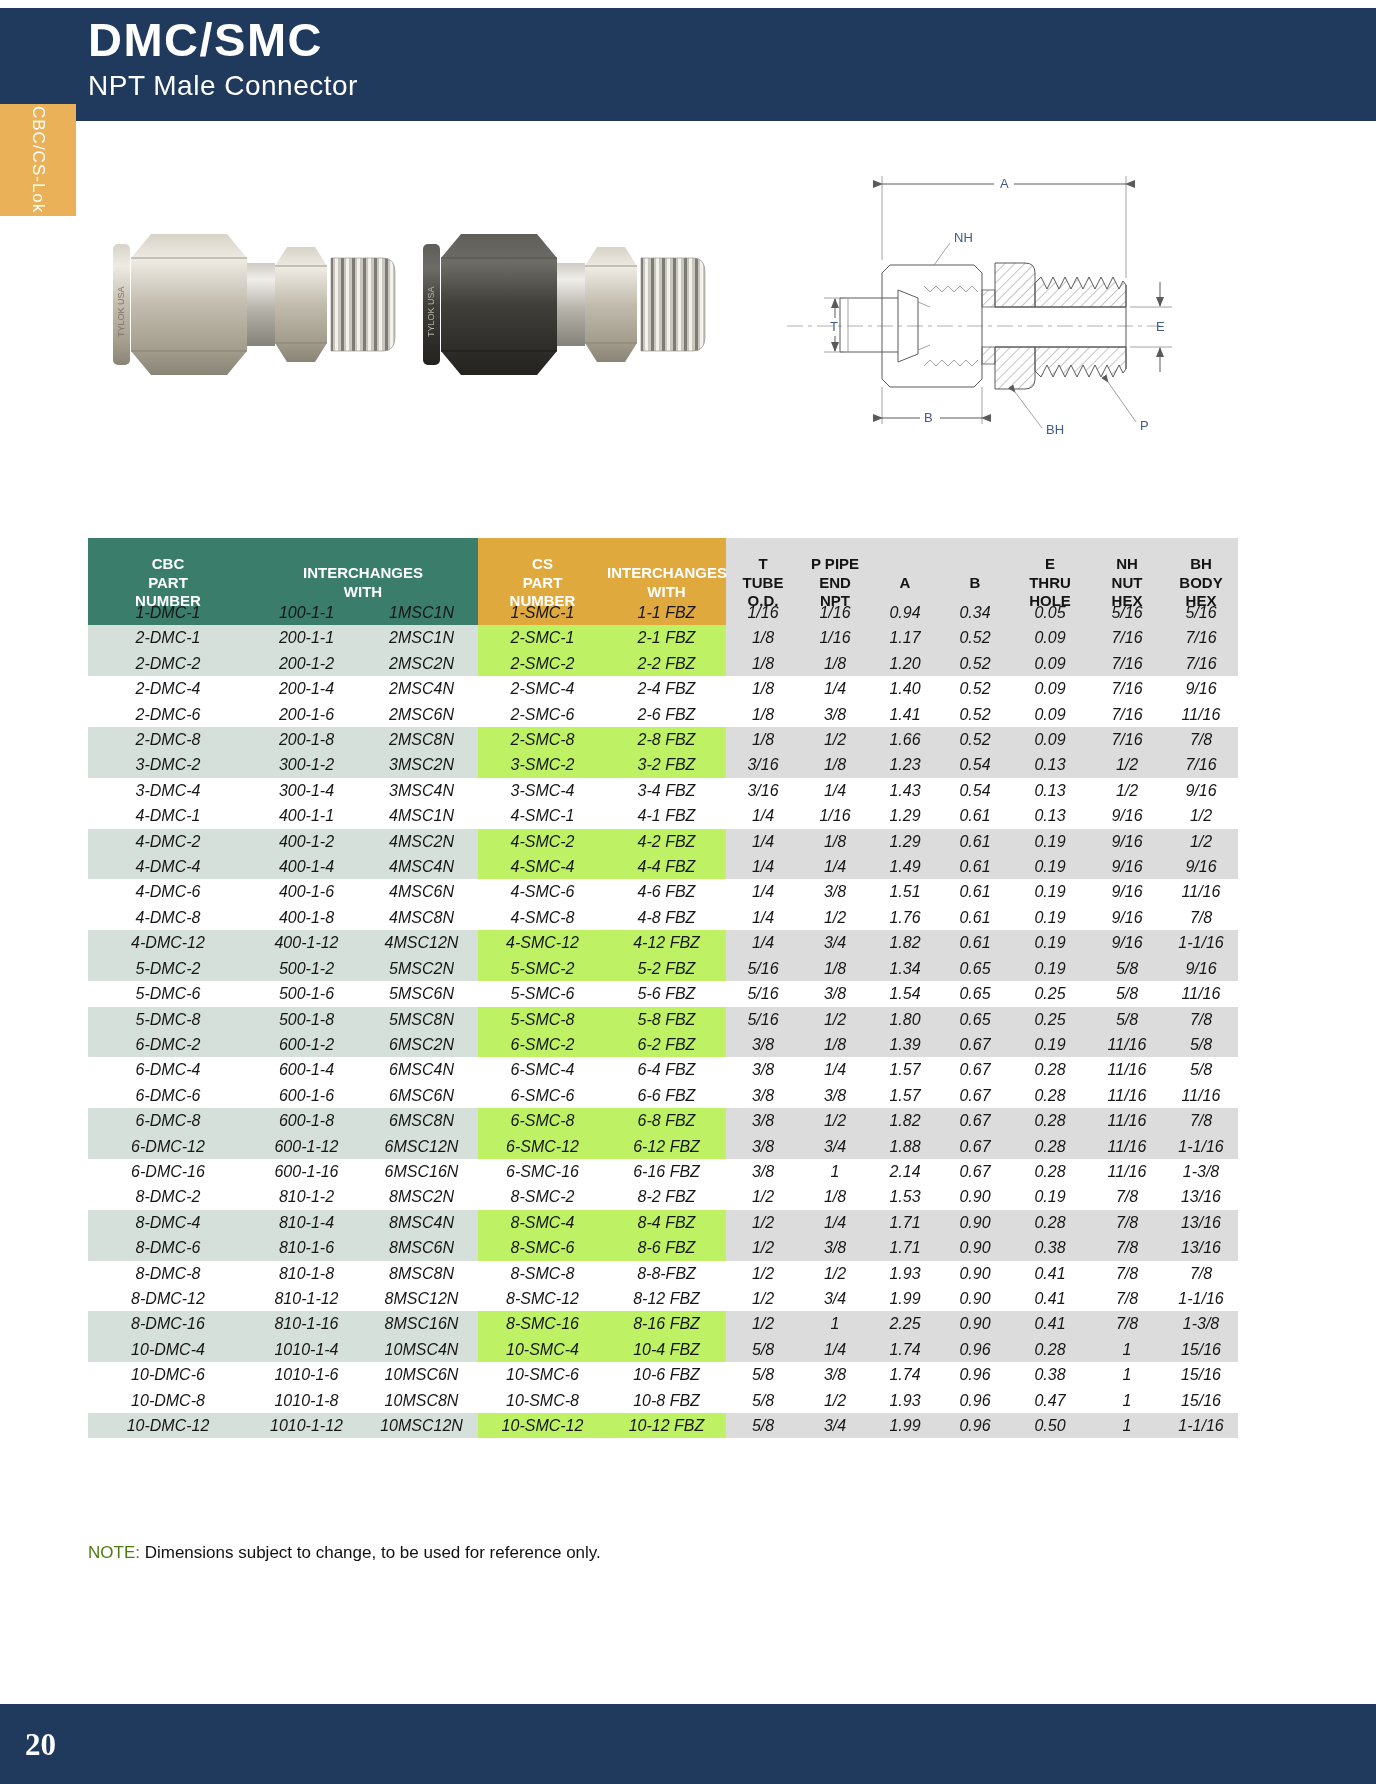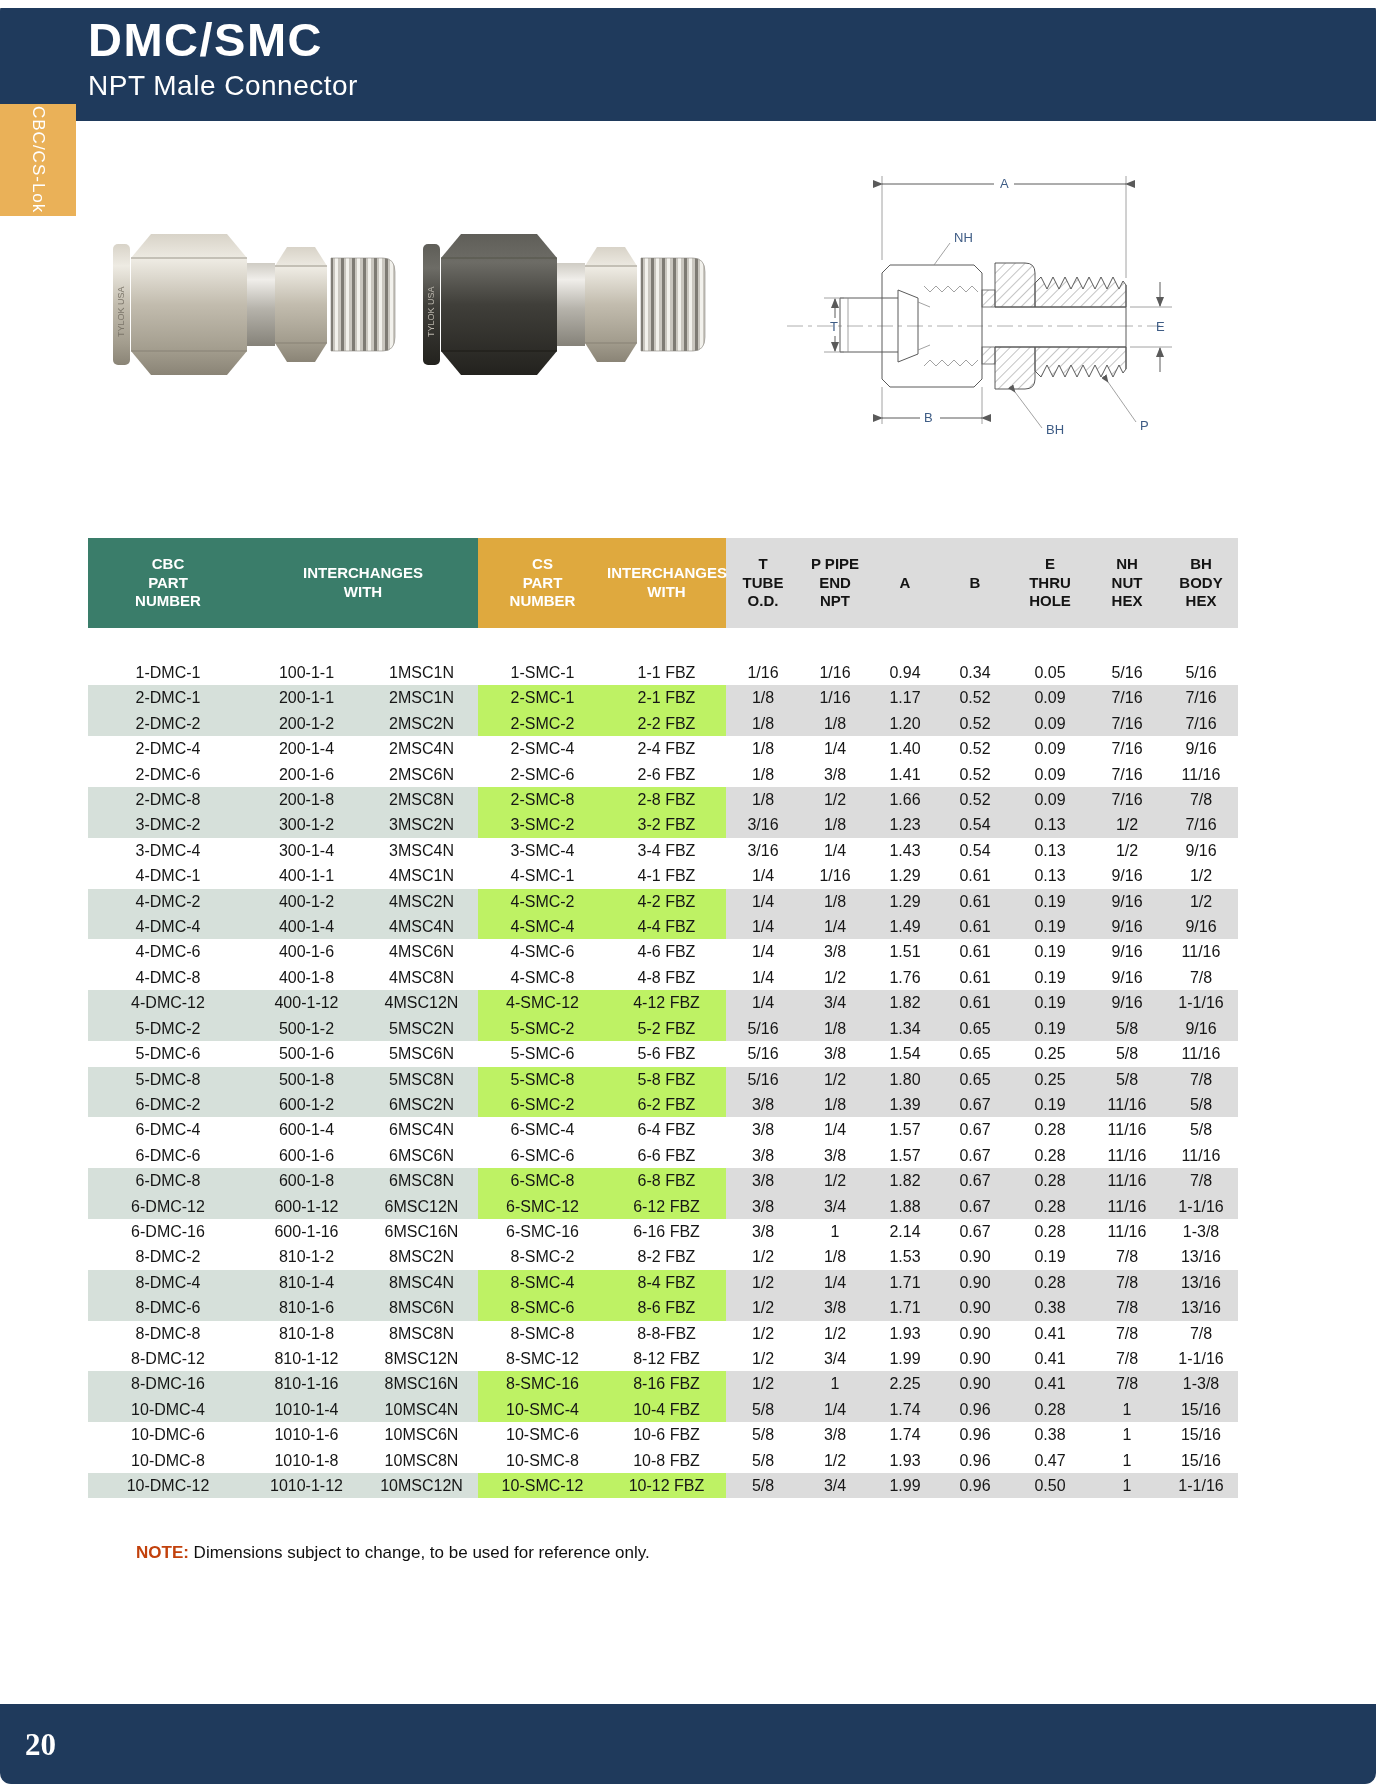--- a/index.html
+++ b/index.html
@@ -1,17 +1,17 @@
 <!DOCTYPE html>
 <html><head>
 <meta charset="utf-8">
 <style>
   html,body{margin:0;padding:0;background:#ffffff;}
   .page{position:relative;width:1376px;height:1784px;background:#fff;overflow:hidden;
-        font-family:"Liberation Sans", sans-serif;border-radius:11px;}
+        font-family:"Liberation Sans", sans-serif;}
 
   
   .topbar{position:absolute;left:0;top:8px;width:1376px;height:113px;background:#1F3A5C;}
   .title{position:absolute;left:88px;top:12px;color:#fff;font-size:47px;font-weight:700;
          letter-spacing:1.5px;}
   .subtitle{position:absolute;left:88px;top:70px;color:#fff;font-size:28px;font-weight:400;
          letter-spacing:0.5px;}
   .side-tab{position:absolute;left:0;top:104px;width:76px;height:112px;background:#EAB158;
          display:flex;align-items:center;justify-content:center;}
   .side-tab span{writing-mode:vertical-rl;text-orientation:mixed;color:#fff;font-size:17px;
@@ -21,35 +21,35 @@
   .photo1{position:absolute;left:103px;top:212px;}
   .photo2{position:absolute;left:413px;top:212px;}
   .diagram{position:absolute;left:712px;top:140px;}
   .dim-label{font-size:13px;fill:#3E5C85;font-family:"Liberation Sans",sans-serif;}
   .dline{stroke:#5a5a5a;stroke-width:1;fill:none;}
   .thin{stroke:#8a8a8a;stroke-width:0.8;fill:none;}
 
   
   table{border-collapse:collapse;table-layout:fixed;padding-left:28px;}
   .hdr-table{position:absolute;left:88px;top:538px;width:1150px;height:90px;}
-  .body-table{position:absolute;left:88px;top:660px;width:1150px;}
+  .body-table{position:absolute;left:88px;top:600px;width:1150px;font-style:italic;}
   th{font-size:15px;font-weight:700;text-align:center;vertical-align:middle;
      white-space:pre-line;line-height:1.25;padding:0;}
   .h-green{background:#3A7D6A;color:#fff;}
   .h-gold{background:#DFA93E;color:#fff;}
   .h-gray{background:#DCDCDC;color:#141414;}
   td{font-size:16px;color:#161616;text-align:center;vertical-align:middle;
      height:25.4px;line-height:25.4px;padding:0;white-space:nowrap;}
   tr.band td.g1{background:#D6E0DA;text-align:center;}
   tr.band td.g2{background:#bef264;}
   tr.band td.g3{background:#DCDCDC;}
 
   
   .note{position:absolute;left:88px;top:1543px;font-size:17px;color:#101010;}
-  .note b{color:#c2410c;font-weight:700;margin-left:48px;}
+  .note b{color:#4d7c0f;font-weight:400;}
   .footer{position:absolute;left:0;top:1704px;width:1376px;height:80px;background:#1F3A5C;}
   .pagenum{position:absolute;left:25px;top:1727px;color:#fff;font-size:31px;font-weight:700;font-family:Liberation Serif, serif;}
 </style>
 </head>
 <body>
 
 <div class="page">
 
   <div class="topbar"></div>
   <div class="title">DMC/SMC</div>

